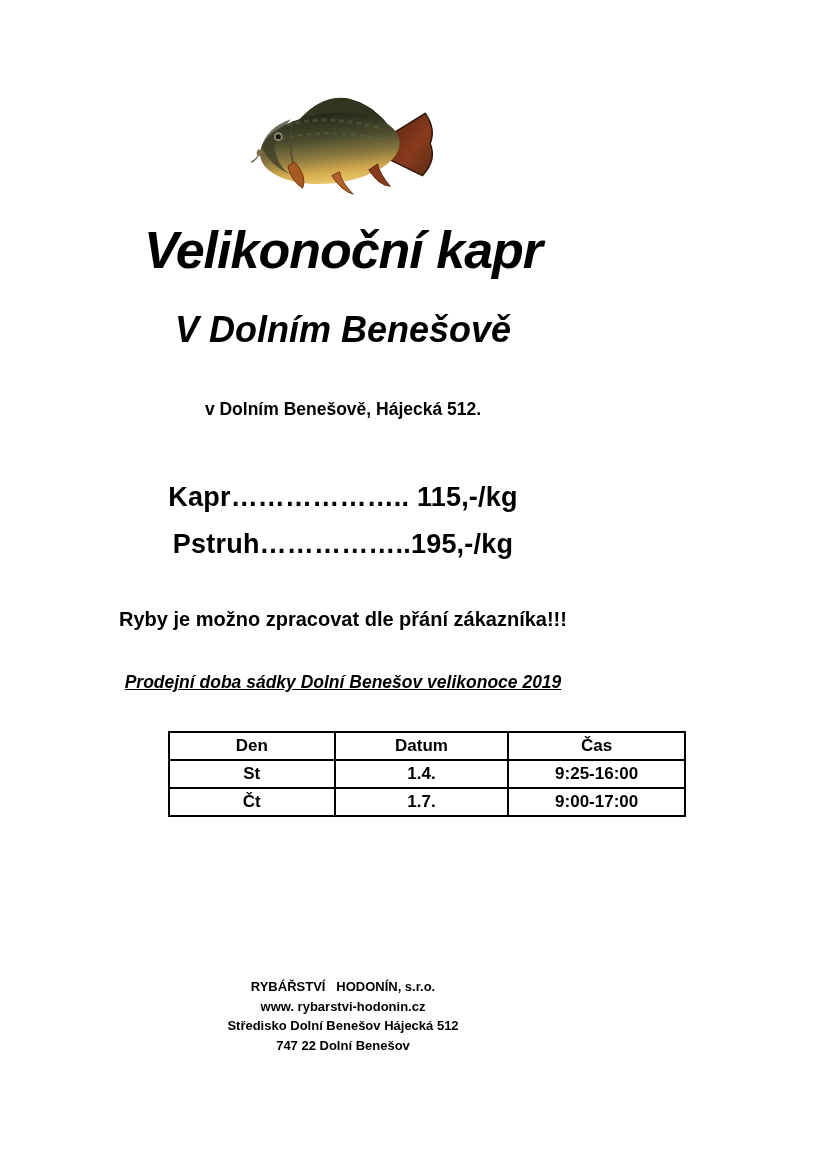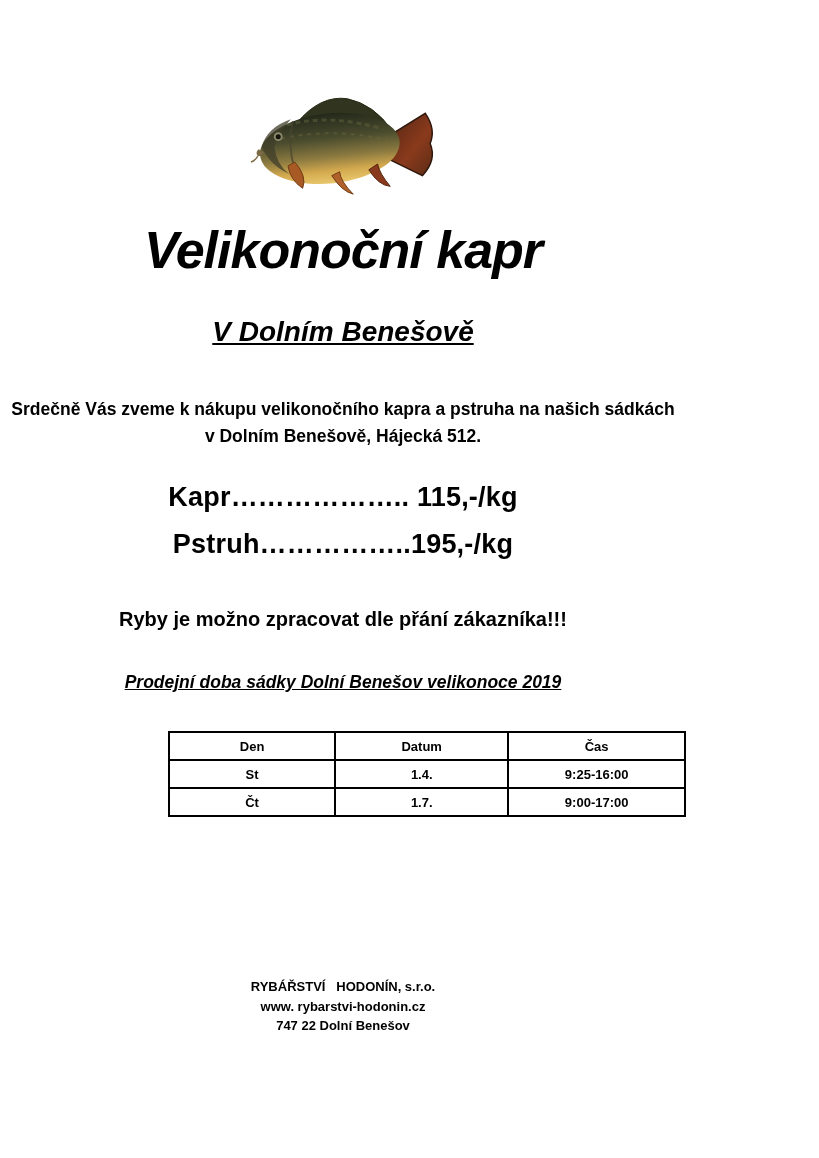--- a/index.html
+++ b/index.html
@@ -13,42 +13,42 @@
   .abs-center { position: absolute; left: 0; right: 0; text-align: center; }
 
   .fish-wrap { position: absolute; top: 88px; left: 0; right: 0; text-align: center; }
   .fish-wrap svg { display: inline-block; }
 
   .title-main {
     top: 220px; font-size: 52px; font-weight: bold; font-style: italic;
     letter-spacing: -1px;
   }
   .title-sub {
-    top: 316px; font-size: 28px; font-weight: bold; font-style: italic; text-decoration: underline;
+    top: 309px; font-size: 36px; font-weight: bold; font-style: italic;
   }
   .intro {
     top: 396px; font-size: 17.5px; font-weight: bold; line-height: 27px;
   }
   .price-line { font-size: 27px; font-weight: bold; letter-spacing: 0.2px; }
   .price-kapr   { top: 482px; }
   .price-pstruh { top: 529px; }
   .note { top: 608px; font-size: 20px; font-weight: bold; }
   .table-heading {
     top: 672px; font-size: 17.5px; font-weight: bold; font-style: italic;
     text-decoration: underline;
   }
 
   table.sales-table {
     position: absolute; left: 168px; top: 731px;
     border-collapse: collapse; table-layout: fixed;
   }
   table.sales-table th, table.sales-table td {
     border: 2px solid #000000;
     height: 24px;
-    font-size: 13px; font-weight: bold;
+    font-size: 17px; font-weight: bold;
     text-align: center; vertical-align: middle;
     padding: 1px 16px;
   }
   .col-den   { width: 158px; }
   .col-datum { width: 163px; }
   .col-cas   { width: 169px; }
 
   .footer { top: 977px; font-size: 13px; font-weight: bold; line-height: 19.5px; }
   .footer div { white-space: pre; text-align: center; }
 </style>
@@ -98,21 +98,20 @@
       <path d="M88 90 Q98 106 110 109 Q97 96 96 86 Z" fill="#b0622a" stroke="#6e3a15" stroke-width="1"></path>
 
       <path d="M126 84 Q136 100 148 101 Q137 88 135 78 Z" fill="#8a3a1c" stroke="#52240f" stroke-width="1"></path>
     </svg>
   </div>
 
   <div class="abs-center title-main">Velikonoční kapr</div>
   <div class="abs-center title-sub">V Dolním Benešově</div>
 
   <div class="abs-center intro">
-    <div>Srdečně Vás zveme k nákupu velikonočního kapra a pstruha na našich sádkách</div>
     <div>v Dolním Benešově, Hájecká 512.</div>
   </div>
 
   <div class="abs-center price-line price-kapr">Kapr……………….. 115,-/kg</div>
   <div class="abs-center price-line price-pstruh">Pstruh……………..195,-/kg</div>
 
   <div class="abs-center note">Ryby je možno zpracovat dle přání zákazníka!!!</div>
 
   <div class="abs-center table-heading">Prodejní doba sádky Dolní Benešov velikonoce 2019</div>
 
@@ -134,16 +133,17 @@
         <td>Čt</td>
         <td>1.7.</td>
         <td>9:00-17:00</td>
       </tr>
     </tbody>
   </table>
 
   <div class="abs-center footer">
     <div>RYBÁŘSTVÍ   HODONÍN, s.r.o.</div>
     <div>www. rybarstvi-hodonin.cz</div>
+    <div>Středisko Dolní Benešov Hájecká 512</div>
     <div>747 22 Dolní Benešov</div>
   </div>
 
 </div>
 
 </body></html>

